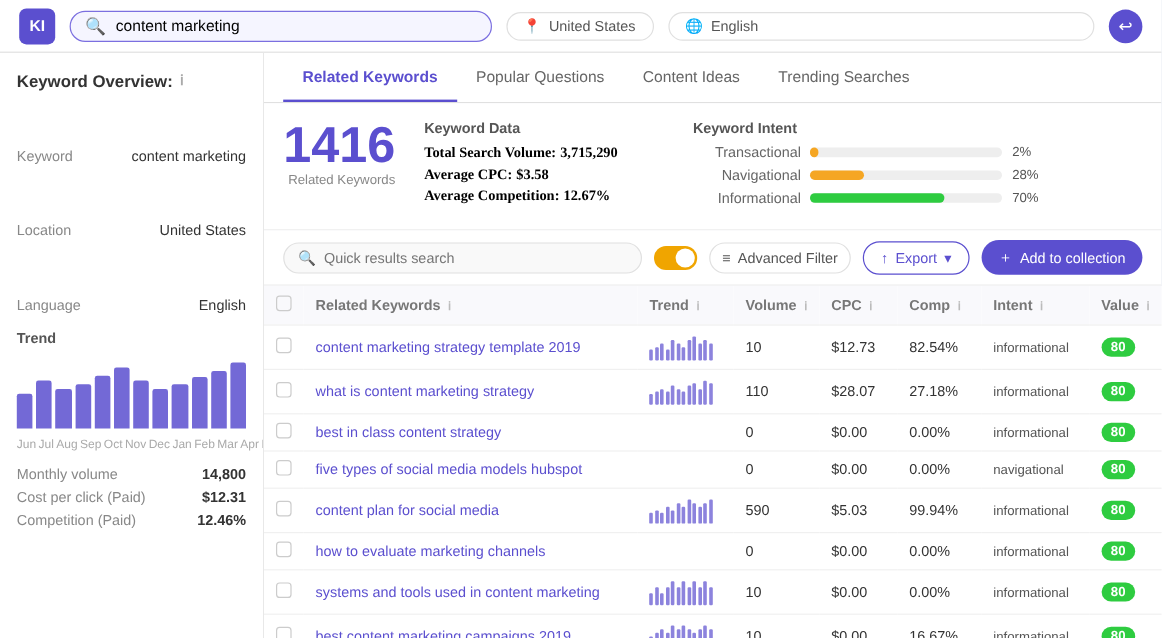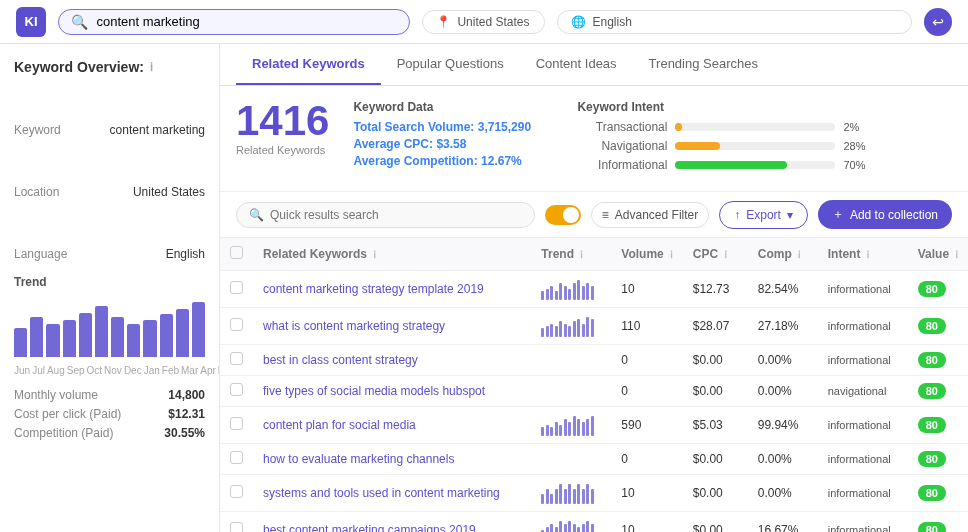--- a/index.html
+++ b/index.html
@@ -37,27 +37,27 @@
     .sidebar-metric-value { color: #333; font-weight: 600; }
 
     
     .content { flex: 1; overflow: hidden; display: flex; flex-direction: column; }
     .tabs { display: flex; background: white; border-bottom: 1px solid #e0e0e0; padding: 0 16px; }
     .tab { padding: 12px 16px; font-size: 13px; cursor: pointer; color: #666; border-bottom: 2px solid transparent; white-space: nowrap; }
     .tab.active { color: #5b4fcf; border-bottom: 2px solid #5b4fcf; font-weight: 600; }
 
     
     .kw-panel { background: white; display: flex; align-items: flex-start; padding: 14px 16px; gap: 24px; border-bottom: 1px solid #eee; }
-    .kw-count { text-align: left; }
+    .kw-count { text-align: right; }
     .kw-count-num { font-size: 42px; font-weight: 700; color: #5b4fcf; line-height: 1; }
     .kw-count-label { font-size: 11px; color: #888; margin-top: 2px; }
     .kw-data { min-width: 200px; }
     .kw-data-title { font-size: 12px; font-weight: 700; color: #555; margin-bottom: 6px; }
     .kw-data-row { font-size: 12px; margin-bottom: 3px; color: #555; }
-    .kw-data-row span { font-weight: 600; color: #3b82f6; }
+    .kw-data-row span { font-weight: 600; color: #000000; font-family: Liberation Serif, serif; }
     .kw-intent { flex: 1; }
     .kw-intent-title { font-size: 12px; font-weight: 700; color: #555; margin-bottom: 6px; }
     .intent-row { display: flex; align-items: center; gap: 8px; margin-bottom: 5px; font-size: 12px; }
     .intent-label { width: 90px; color: #666; text-align: right; }
     .intent-bar-bg { flex: 1; height: 8px; background: #eee; border-radius: 4px; position: relative; max-width: 160px; }
     .intent-bar { height: 8px; border-radius: 4px; }
     .intent-pct { font-size: 11px; color: #555; width: 30px; }
 
     
     .filter-bar { background: white; display: flex; align-items: center; padding: 8px 16px; gap: 10px; border-bottom: 1px solid #eee; }
@@ -165,21 +165,21 @@
       <div class="sidebar-metric">
         <span class="sidebar-metric-label">Monthly volume</span>
         <span class="sidebar-metric-value">14,800</span>
       </div>
       <div class="sidebar-metric">
         <span class="sidebar-metric-label">Cost per click (Paid)</span>
         <span class="sidebar-metric-value">$12.31</span>
       </div>
       <div class="sidebar-metric">
         <span class="sidebar-metric-label">Competition (Paid)</span>
-        <span class="sidebar-metric-value">30.55%</span>
+        <span class="sidebar-metric-value">12.46%</span>
       </div>
     </div>
   </div>
 
   <div class="content">
 
     <div class="tabs" id="tabs-container">
         <div class="tab active">Related Keywords</div>
         <div class="tab">Popular Questions</div>
         <div class="tab">Content Ideas</div>

